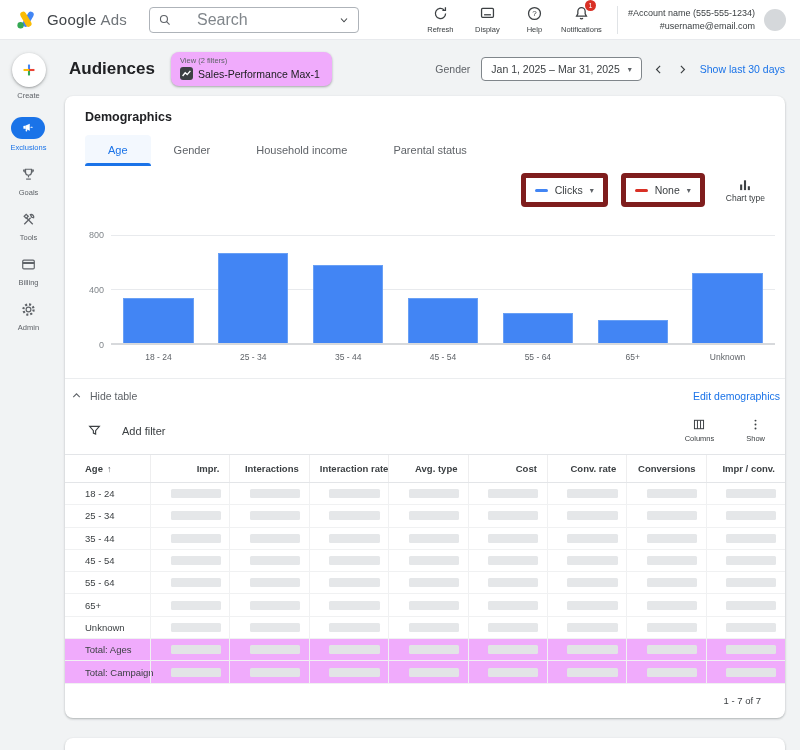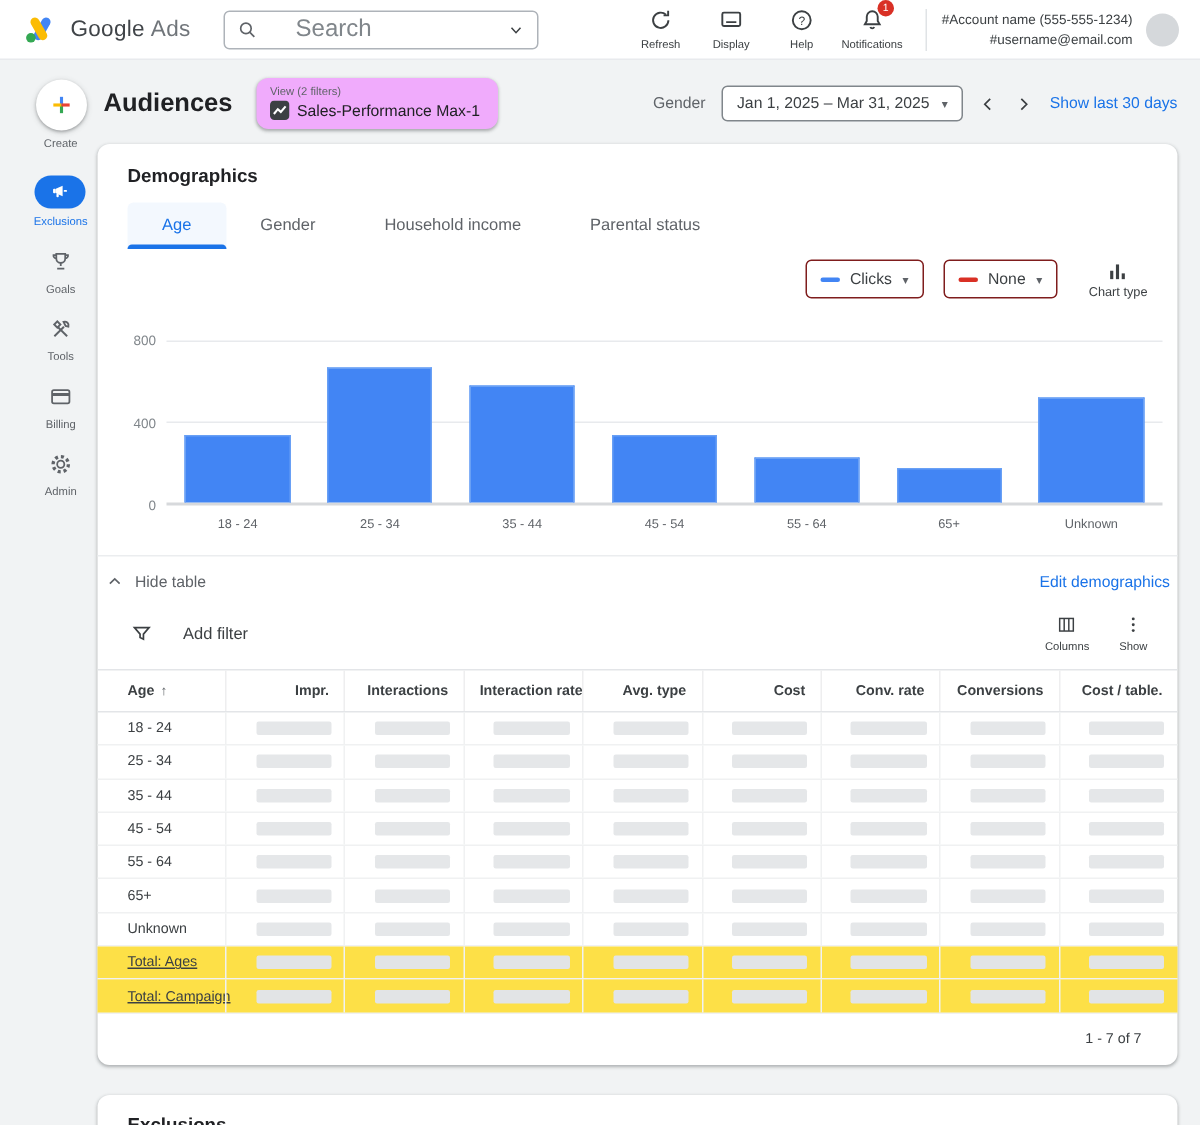--- a/index.html
+++ b/index.html
@@ -20,21 +20,21 @@
   .topbar-actions { margin-left:auto; display:flex; align-items:center; }
   .action { width:47px; display:flex; flex-direction:column; align-items:center; gap:3px; position:relative; cursor:pointer; }
   .action-label { font-size:7.5px; color:#3c4043; }
   .notif-badge { position:absolute; top:-5px; right:9px; min-width:11px; height:11px; border-radius:6px;
     background:#d93025; color:#fff; font-size:7px; display:flex; align-items:center; justify-content:center; }
   .top-divider { width:1px; height:28px; background:#e0e3e6; margin:0 10px 0 12px; }
   .account { text-align:right; font-size:9px; color:#3c4043; line-height:1.4; }
   .avatar { width:22px; height:22px; border-radius:50%; background:#d5d8db; margin:0 4px 0 9px; }
 
   
-  .sidebar { position:absolute; top:40px; left:12px; bottom:0; width:57px; display:flex;
+  .sidebar { position:absolute; top:40px; left:0; bottom:0; width:57px; display:flex;
     flex-direction:column; align-items:center; padding-top:13px; }
   .side-item { display:flex; flex-direction:column; align-items:center; margin-bottom:11px; cursor:pointer; }
   .create-circle { width:34px; height:34px; border-radius:50%; background:#fff;
     box-shadow:0 1px 2px rgba(60,64,67,.35), 0 1px 4px rgba(60,64,67,.2); display:flex; align-items:center; justify-content:center; margin-bottom:4px; }
   .side-label { font-size:7.5px; color:#5f6368; }
   .side-item.active .side-label { color:#1a73e8; }
   .side-pill { width:34px; height:22px; border-radius:12px; display:flex; align-items:center; justify-content:center; margin-bottom:4px; }
   .side-item.active .side-pill { background:#1a73e8; }
   .side-icon { height:22px; display:flex; align-items:center; justify-content:center; margin-bottom:3px; }
   .side-item + .side-item.gap { margin-top:6px; }
@@ -62,21 +62,21 @@
 
   
   .tabs-row { display:flex; padding:0 20px; margin-top:11px; }
   .tab { padding:9px 23px 10px; font-size:11px; color:#5f6368; position:relative; cursor:pointer; }
   .tab.active { color:#1a73e8; background:rgba(26,115,232,.05); border-radius:4px 4px 0 0; }
   .tab.active::after { content:""; position:absolute; left:0; right:0; bottom:0; height:3px;
     background:#1a73e8; border-radius:3px 3px 0 0; }
 
   
   .controls-row { display:flex; justify-content:flex-end; align-items:center; gap:13px; padding:7px 20px 6px; }
-  .metric-btn { border:1px solid #7f1d1d; border-radius:4px; background:#fff; padding:6px 9px;
+  .metric-btn { border:5px solid #7f1d1d; border-radius:4px; background:#fff; padding:6px 9px;
     display:flex; align-items:center; gap:7px; font-size:10.5px; color:#3c4043; cursor:pointer; }
   .dash { width:13px; height:3px; border-radius:2px; }
   .chart-type-btn { display:flex; flex-direction:column; align-items:center; gap:2px; margin-left:8px; cursor:pointer; }
   .chart-type-label { font-size:8.5px; color:#3c4043; }
 
   
   .chart-wrap { display:flex; padding:10px 10px 8px 14px; }
   .y-axis { width:32px; position:relative; margin-top:12px; height:110px; flex:none; }
   .ytick { position:absolute; right:7px; font-size:9px; color:#80868b; }
   .yt0 { top:-5px; } .yt1 { top:50%; transform:translateY(-50%); } .yt2 { bottom:-5px; }
@@ -92,29 +92,29 @@
 
   
   .table-section { border-top:1px solid #ebedef; margin-top:4px; }
   .hide-row { display:flex; align-items:center; gap:7px; padding:10px 5px 8px; font-size:10.5px; color:#5f6368; }
   .hide-row .link { margin-left:auto; }
   .link { color:#1a73e8; font-weight:500; font-size:10.5px; cursor:pointer; }
   .filter-row { display:flex; align-items:center; gap:20px; padding:8px 20px 11px 22px; }
   .add-filter-label { font-size:11px; color:#3c4043; cursor:pointer; }
   .icon-stack { display:flex; flex-direction:column; align-items:center; gap:3px; cursor:pointer; }
   .icon-stack .lbl { font-size:7.5px; color:#3c4043; }
-  .right-tools { margin-left:auto; display:flex; gap:20px; align-items:flex-end; }
+  .right-tools { margin-left:auto; display:flex; gap:32px; align-items:flex-end; }
 
   .grid-head, .grid-row { display:grid; grid-template-columns:85px repeat(8, 1fr); }
   .grid-head { border-top:1px solid #e3e5e8; border-bottom:1px solid #e3e5e8; }
   .th { font-size:9.5px; font-weight:bold; color:#3c4043; text-align:right; padding:8px 10px; border-left:1px solid #eeeeef; white-space:nowrap; overflow:hidden; }
   .th:first-child { text-align:left; border-left:none; padding-left:20px; }
   .sort-arrow { font-size:9px; color:#5f6368; margin-left:4px; font-weight:normal; }
   .grid-row { border-bottom:1px solid #f0f1f2; height:22.3px; align-items:center; }
-  .grid-row.total { background:#fde047;text-decoration:underline; }
+  .grid-row.total { background:#f0abfc; }
   .td-label { font-size:9.5px; color:#3c4043; padding-left:20px; white-space:nowrap; }
   .td { border-left:1px solid #f0f1f2; height:100%; display:flex; align-items:center; }
   .ph-bar { height:9px; background:#e5e7e9; border-radius:1.5px; width:64%; margin-left:auto; margin-right:11%; }
   .grid-row.total .ph-bar { background:#e2e4e6; }
 
   .pagination { display:flex; justify-content:flex-end; padding:11px 24px 12px; font-size:9.5px; color:#3c4043; }
 
   
   .excl-card .card-title { padding:13px 20px 11px; border-bottom:1px solid #ebedef; }
   svg { display:block; }
@@ -436,21 +436,21 @@
 
         <div class="grid-head" id="table-head">
             <div class="th">Age<span class="sort-arrow">↑</span></div>
             <div class="th">Impr.</div>
             <div class="th">Interactions</div>
             <div class="th">Interaction rate</div>
             <div class="th">Avg. type</div>
             <div class="th">Cost</div>
             <div class="th">Conv. rate</div>
             <div class="th">Conversions</div>
-            <div class="th">Cost / table.</div>
+            <div class="th">Impr / conv.</div>
           </div>
         <div id="table-body">
             <div class="grid-row">
               <div class="td-label">18 - 24</div>
               <div class="td">
                 <div class="ph-bar"></div>
               </div>
               <div class="td">
                 <div class="ph-bar"></div>
               </div>

